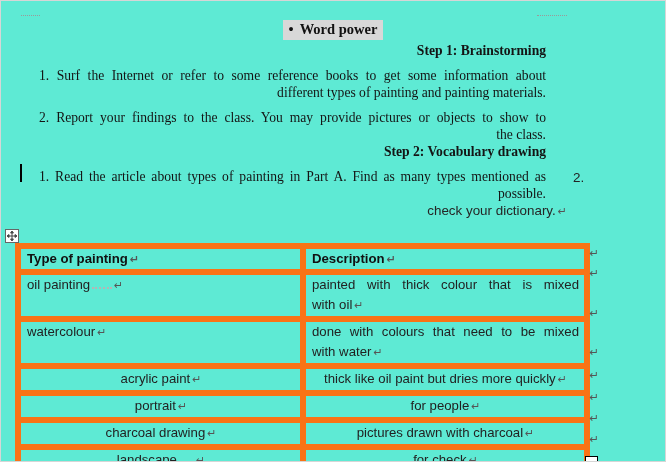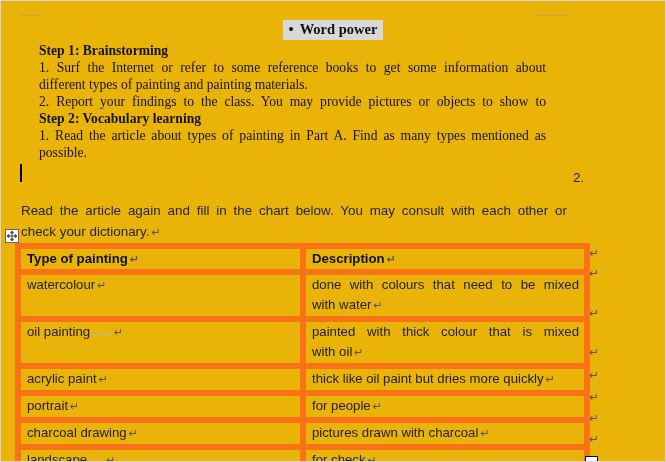--- a/index.html
+++ b/index.html
@@ -1,19 +1,19 @@
 <!DOCTYPE html>
 <html><head>
 <meta charset="utf-8">
 <style>
   * { margin:0; padding:0; box-sizing:border-box; }
   html,body { width:666px; height:462px; background:#fff; }
   #page {
     position:relative; width:666px; height:462px; overflow:hidden;
-    background:#eab308; border:1px solid #d6d6d6;
+    background:#5eead4; border:1px solid #d6d6d6;
     font-family:"Liberation Sans", sans-serif; color:#1a1a1a;
   }
   
   .artifact { position:absolute; height:3px; border-bottom:1px dotted #9a9a9a; }
   #artifact-left  { left:20px; top:12px; width:19px; }
   #artifact-right { left:536px; top:12px; width:30px; }
 
   
   #title-row { position:absolute; left:0; top:19px; width:100%; text-align:center; }
   #title-chip {
@@ -22,22 +22,22 @@
   }
   #title-chip .bullet { margin-right:6px; }
 
   
   #serif-block {
     position:absolute; left:38px; top:41px; width:507px;
     font-family:"Liberation Serif", serif; font-size:13.6px; line-height:17px; color:#141414;
   }
   .h { font-weight:bold; }
   .just { text-align:justify; text-align-last:justify; }
-  .line { display:block; white-space:nowrap; }
-  .line.just { white-space:normal; }
+  .line { display:block; white-space:nowrap;text-align:right; }
+  .line.just { white-space:normal;margin-top:8px; }
 
   
   #text-cursor { position:absolute; left:19px; top:163px; width:2px; height:18px; background:#000; }
 
   
   #item2-number { position:absolute; left:572px; top:169px; font-size:13.5px; color:#222; }
 
   
   #sans-block {
     position:absolute; left:20px; top:199px; width:546px;
@@ -54,21 +54,21 @@
 
   
   #paint-table {
     position:absolute; left:14px; top:242px; width:569px;
     border-collapse:collapse; table-layout:fixed;
     font-size:13.2px; color:#222;
   }
   #paint-table td { border:6px solid #f97316; vertical-align:top; padding:0 5px 0 6px; line-height:20px; overflow:hidden; }
   #paint-table tr.hdr td { height:20px; line-height:18px; font-weight:bold; padding-top:1px; color:#111; }
   #paint-table tr.two td { height:40px; }
-  #paint-table tr.one td { height:22px; }
+  #paint-table tr.one td { height:22px;text-align:center; }
   #paint-table tr:last-child td { border-bottom:2px solid #000; }
   .l1 { display:block; text-align:justify; text-align-last:justify; }
   .l2 { display:block; }
   .pad-dots {
     display:inline-block; height:9px; border-bottom:2px dotted #b5b5b5; margin-left:2px;
   }
   .dots-20 { width:20px; } .dots-15 { width:15px; }
 
   
   .row-pmark { position:absolute; left:588px; font-size:11.5px; color:#555; font-family:"DejaVu Sans", sans-serif; }
@@ -86,31 +86,31 @@
 
   <div id="title-row">
     <span id="title-chip"><span class="bullet">•</span><span>Word power</span></span>
   </div>
 
   <div id="serif-block">
     <span class="line h">Step 1: Brainstorming</span>
     <span class="line just">1. Surf the Internet or refer to some reference books to get some information about</span>
     <span class="line">different types of painting and painting materials.</span>
     <span class="line just">2. Report your findings to the class. You may provide pictures or objects to show to</span>
-    <span class="line h">Step 2: Vocabulary learning</span>
+    <span class="line">the class.</span>
+    <span class="line h">Step 2: Vocabulary drawing</span>
     <span class="line just">1. Read the article about types of painting in Part A. Find as many types mentioned as</span>
     <span class="line">possible.</span>
   </div>
 
   <div id="text-cursor"></div>
 
   <span id="item2-number">2.</span>
 
   <div id="sans-block">
-    <span class="line just">Read the article again and fill in the chart below. You may consult with each other or</span>
     <span class="line"><span>check your dictionary.</span><span class="pmark">↵</span></span>
   </div>
 
   <div id="move-handle">
     <svg width="10" height="10" viewBox="0 0 10 10">
       <g stroke="#444" stroke-width="1" fill="#444">
         <line x1="5" y1="1.5" x2="5" y2="8.5"></line>
         <line x1="1.5" y1="5" x2="8.5" y2="5"></line>
         <polygon points="5,0 3.6,2 6.4,2"></polygon>
         <polygon points="5,10 3.6,8 6.4,8"></polygon>
@@ -124,31 +124,31 @@
     <colgroup>
         <col style="width:285px">
         <col style="width:284px">
       </colgroup>
     <tbody>
         <tr class="hdr">
       <td><span>Type of painting</span><span class="pmark">↵</span></td>
       <td><span>Description</span><span class="pmark">↵</span></td>
     </tr>
     <tr class="two">
+      <td><span>oil painting</span><span class="pad-dots dots-20"></span><span class="pmark">↵</span></td>
+      <td>
+            <span class="l1">painted with thick colour that is mixed</span>
+            <span class="l2"><span>with oil</span><span class="pmark">↵</span></span>
+          </td>
+    </tr>
+    <tr class="two">
       <td><span>watercolour</span><span class="pmark">↵</span></td>
       <td>
             <span class="l1">done with colours that need to be mixed</span>
             <span class="l2"><span>with water</span><span class="pmark">↵</span></span>
-          </td>
-    </tr>
-    <tr class="two">
-      <td><span>oil painting</span><span class="pad-dots dots-20"></span><span class="pmark">↵</span></td>
-      <td>
-            <span class="l1">painted with thick colour that is mixed</span>
-            <span class="l2"><span>with oil</span><span class="pmark">↵</span></span>
           </td>
     </tr>
     <tr class="one">
       <td><span>acrylic paint</span><span class="pmark">↵</span></td>
       <td><span>thick like oil paint but dries more quickly</span><span class="pmark">↵</span></td>
     </tr>
     <tr class="one">
       <td><span>portrait</span><span class="pmark">↵</span></td>
       <td><span>for people</span><span class="pmark">↵</span></td>
     </tr>

